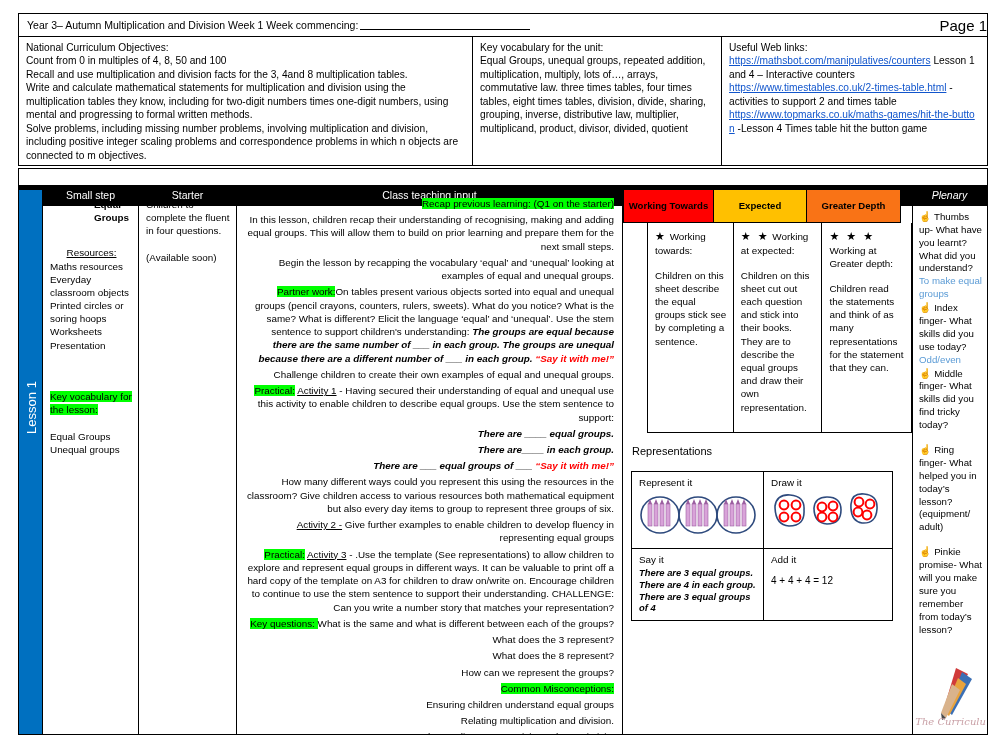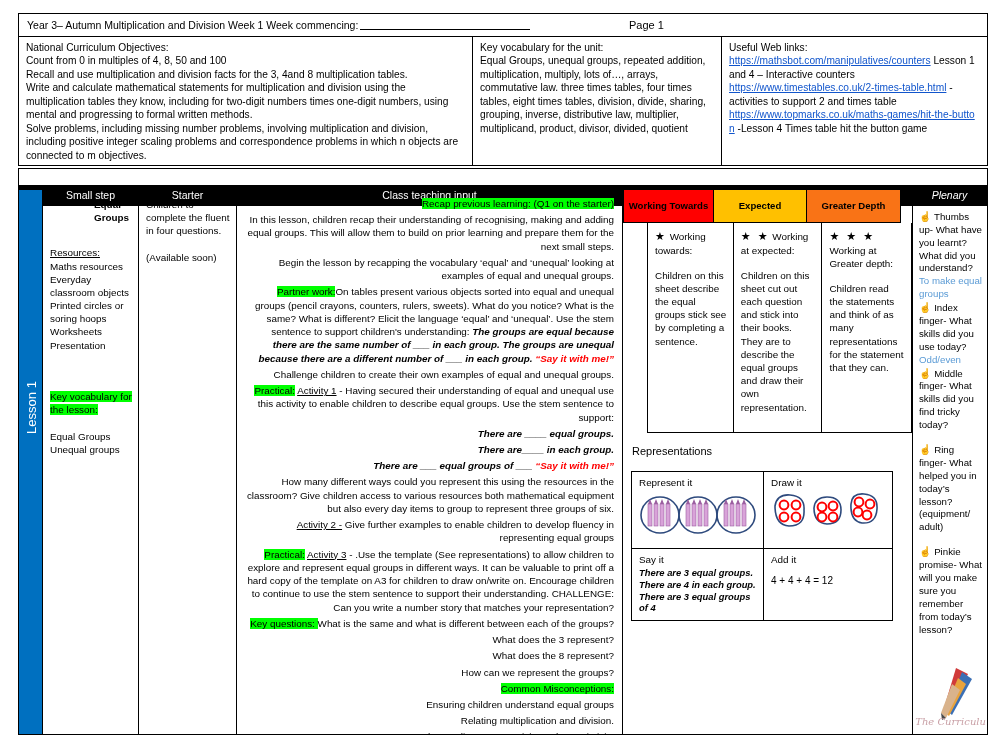--- a/index.html
+++ b/index.html
@@ -41,22 +41,22 @@
     display: inline-block;
     border-bottom: 1px solid #000;
     width: 170px;
     height: 10px;
     margin-left: 2px;
     vertical-align: -1px;
   }
   .hdr-page {
     position: absolute;
     left: 0; right: 0;
-    text-align: left;
-    font-size: 11px;
+    text-align: right;
+    font-size: 15px;
     margin-left: 610px;
   }
 
   
   .info-row {
     position: absolute;
     left: 18px; top: 36px;
     width: 970px; height: 130px;
     border: 1.5px solid #000;
     box-sizing: border-box;
@@ -145,21 +145,21 @@
   }
 
   
   .cell-small {
     width: 96px;
     padding: 8px 5px 0 7px;
     font-size: 9.9px;
     line-height: 1.33;
   }
   .ss-title { font-weight: bold; margin-bottom: 22px; padding-left: 44px; }
-  .ss-res-h { text-decoration: underline; }
+  .ss-res-h { text-decoration: underline; text-align: center; }
   .hl-green { background: #00FF00; }
   .ss-gap { height: 38px; }
   .ss-gap2 { height: 14px; }
 
   
   .cell-starter {
     width: 98px;
     padding: 8px 6px 0 7px;
     font-size: 9.9px;
     line-height: 1.33;

